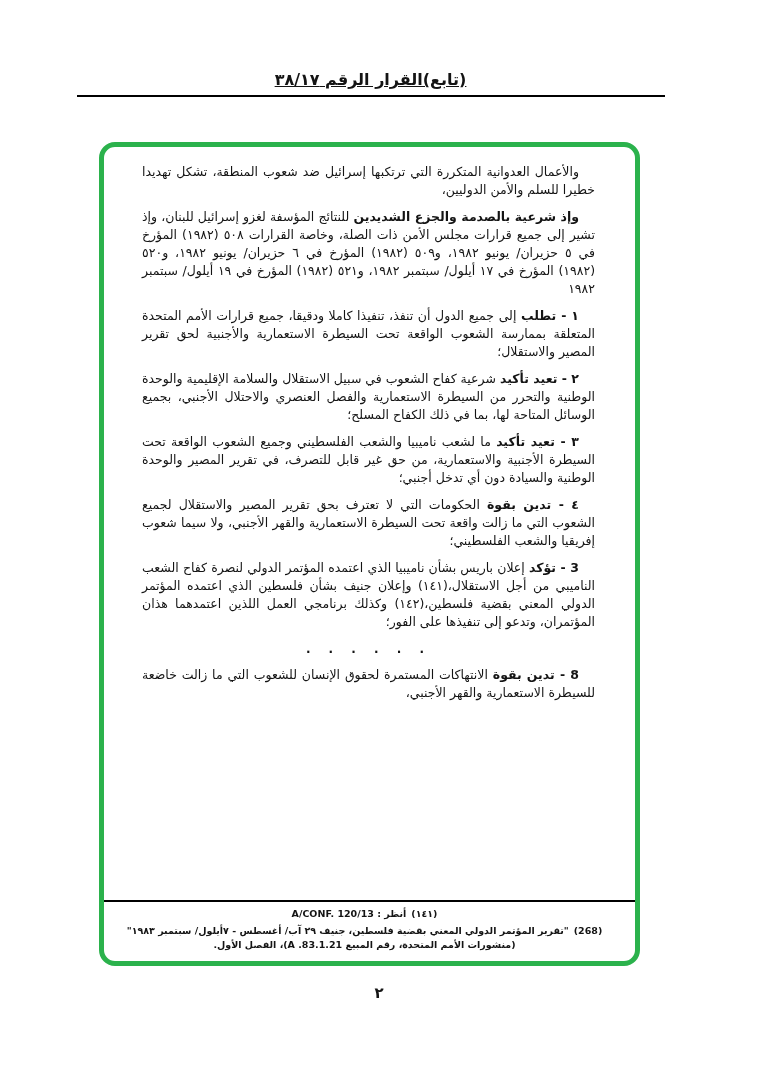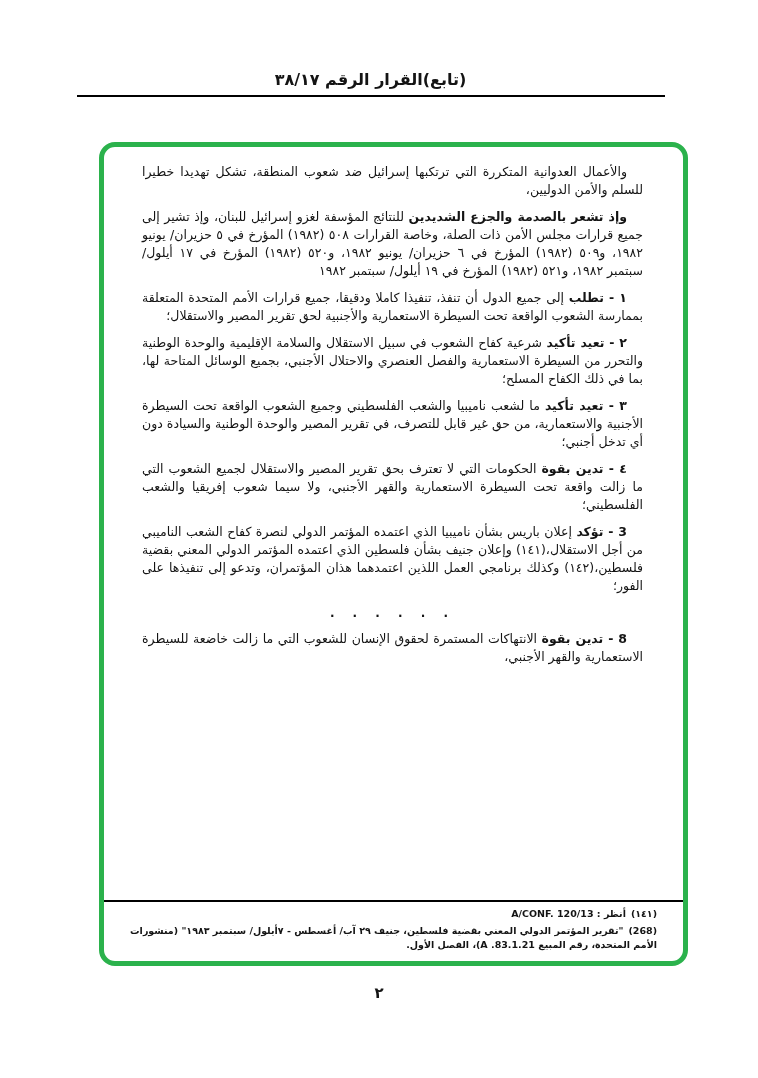--- a/index.html
+++ b/index.html
@@ -13,39 +13,40 @@
   .page {
     position: relative;
     width: 758px; height: 1078px;
     direction: rtl;
     overflow: hidden;
     background: #ffffff;
   }
   .header {
     position: absolute; top: 70px; left: 0; right: 17px;
     text-align: center;
+    text-decoration: underline;
   }
   .doc-title {
     font-size: 16px; font-weight: 700;
     letter-spacing: .3px;
   }
   .doc-source {
     font-size: 10.5px; font-weight: 700;
     margin-top: 7px;
     white-space: nowrap;
   }
   .header-rule {
     width: 588px; margin: 6px auto 0;
     border: 0; border-top: 2px solid #000;
     height: 0;
   }
   .frame {
     position: absolute;
     left: 99px; top: 142px;
-    width: 589px; height: 824px;
+    width: 541px; height: 824px;
     border: 5px solid #2bb24c;
     border-radius: 16px;
     padding: 16px 40px 86px 38px;
     overflow: hidden;
     background: #fff;
   }
   .body-text {
     font-size: 12.5px;
     line-height: 18px;
     text-align: justify;
@@ -64,21 +65,21 @@
     font-size: 12px;
   }
   .footnotes {
     position: absolute;
     bottom: 6px; left: 0; right: 0;
     border-top: 2px solid #000;
     padding: 5px 26px 0 16px;
     font-size: 9.5px;
     font-weight: 700;
     line-height: 14px;
-    text-align: right;
+    text-align: center;
   }
   .footnote { margin-bottom: 3px; }
   .fn-marker { margin-left: 5px; }
   .page-number {
     position: absolute;
     top: 984px; left: 0; right: 0;
     text-align: center;
     font-size: 15px; font-weight: 700;
   }
 </style>
@@ -95,21 +96,21 @@
   <div class="frame" style="border-color: rgb(43, 178, 76);">
 
     <div class="body-text">
 
       <p class="para">
         <strong class="lead"></strong>
         <span>والأعمال العدوانية المتكررة التي ترتكبها إسرائيل ضد شعوب المنطقة، تشكل تهديدا خطيرا للسلم والأمن الدوليين،</span>
       </p>
 
       <p class="para">
-        <strong class="lead">وإذ تشعر بالصدمة والجزع الشديدين</strong>
+        <strong class="lead">وإذ شرعية بالصدمة والجزع الشديدين</strong>
         <span>للنتائج المؤسفة لغزو إسرائيل للبنان، وإذ تشير إلى جميع قرارات مجلس الأمن ذات الصلة، وخاصة القرارات ٥٠٨ (١٩٨٢) المؤرخ في ٥ حزيران/ يونيو ١٩٨٢، و٥٠٩ (١٩٨٢) المؤرخ في ٦ حزيران/ يونيو ١٩٨٢، و٥٢٠ (١٩٨٢) المؤرخ في ١٧ أيلول/ سبتمبر ١٩٨٢، و٥٢١ (١٩٨٢) المؤرخ في ١٩ أيلول/ سبتمبر ١٩٨٢</span>
       </p>
 
       <p class="para">
         <strong class="lead">١ - تطلب</strong>
         <span>إلى جميع الدول أن تنفذ، تنفيذا كاملا ودقيقا، جميع قرارات الأمم المتحدة المتعلقة بممارسة الشعوب الواقعة تحت السيطرة الاستعمارية والأجنبية لحق تقرير المصير والاستقلال؛</span>
       </p>
 
       <p class="para">
         <strong class="lead">٢ - تعيد تأكيد</strong>

